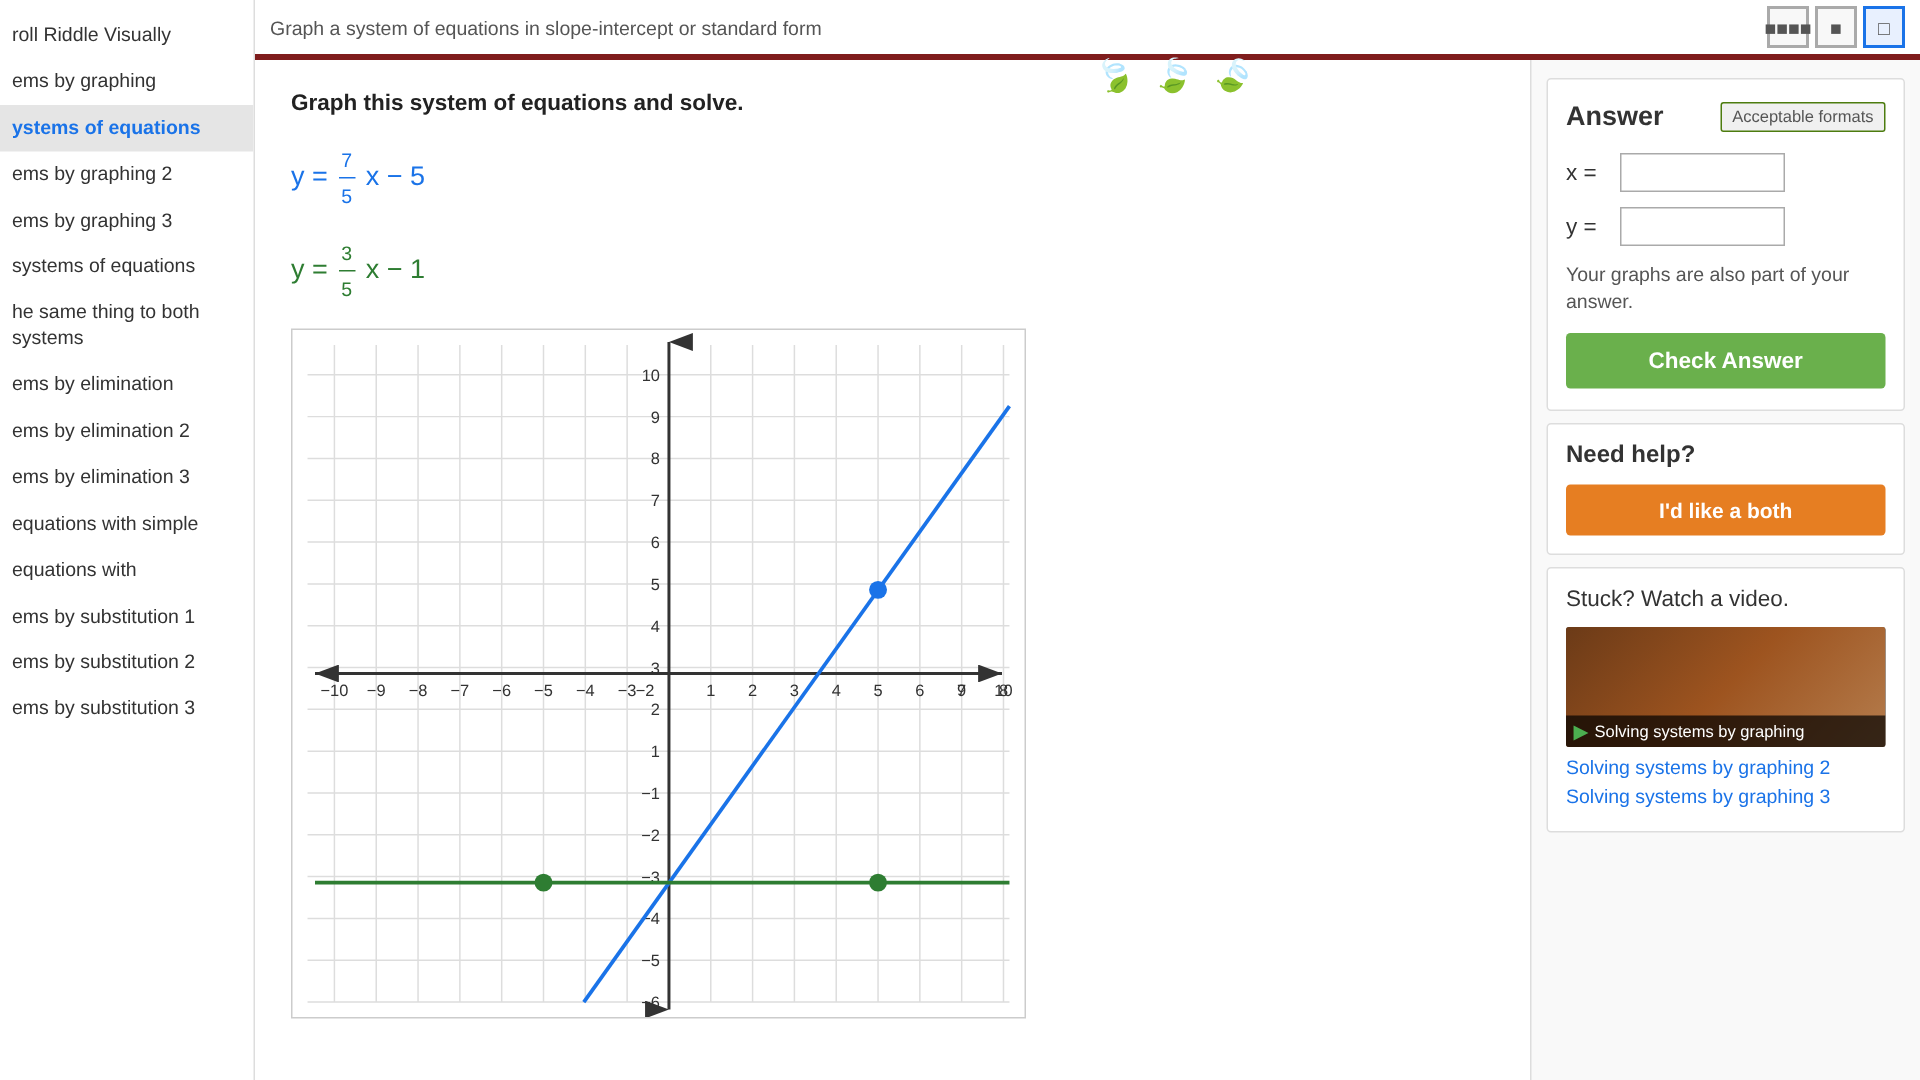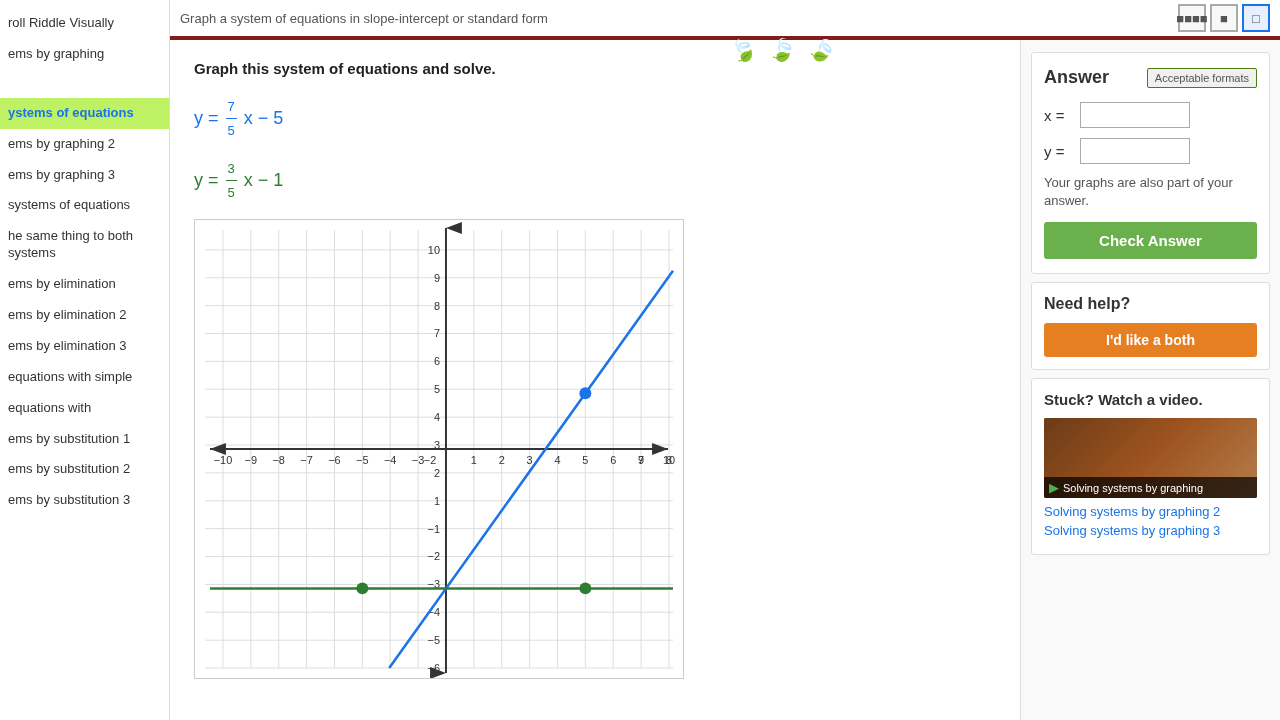--- a/index.html
+++ b/index.html
@@ -14,21 +14,21 @@
       overflow-y: auto;
       padding: 8px 0;
     }
     .sidebar-item {
       padding: 7px 10px 7px 8px;
       font-size: 13px;
       color: #333;
       cursor: pointer;
       line-height: 1.3;
     }
-    .sidebar-item.active { background: #bef264; color: #1a73e8; font-weight: bold; margin-top: 28px; }
+    .sidebar-item.active { background: #e5e5e5; color: #1a73e8; font-weight: bold; }
 
     
     #main {
       flex: 1;
       display: flex;
       flex-direction: column;
       background: #fff;
       overflow: hidden;
     }
     #top-bar {
@@ -193,21 +193,21 @@
 
     .video-section {
       background: #fff;
       border: 1px solid #ddd;
       margin: 0 10px 8px 10px;
       padding: 12px;
       border-radius: 3px;
     }
     .video-title {
       font-size: 15px;
-      font-weight: bold;
+      font-weight: normal;
       color: #333;
       margin-bottom: 10px;
     }
     .video-thumb {
       width: 100%;
       height: 80px;
       background: #222;
       position: relative;
       overflow: hidden;
       margin-bottom: 6px;

